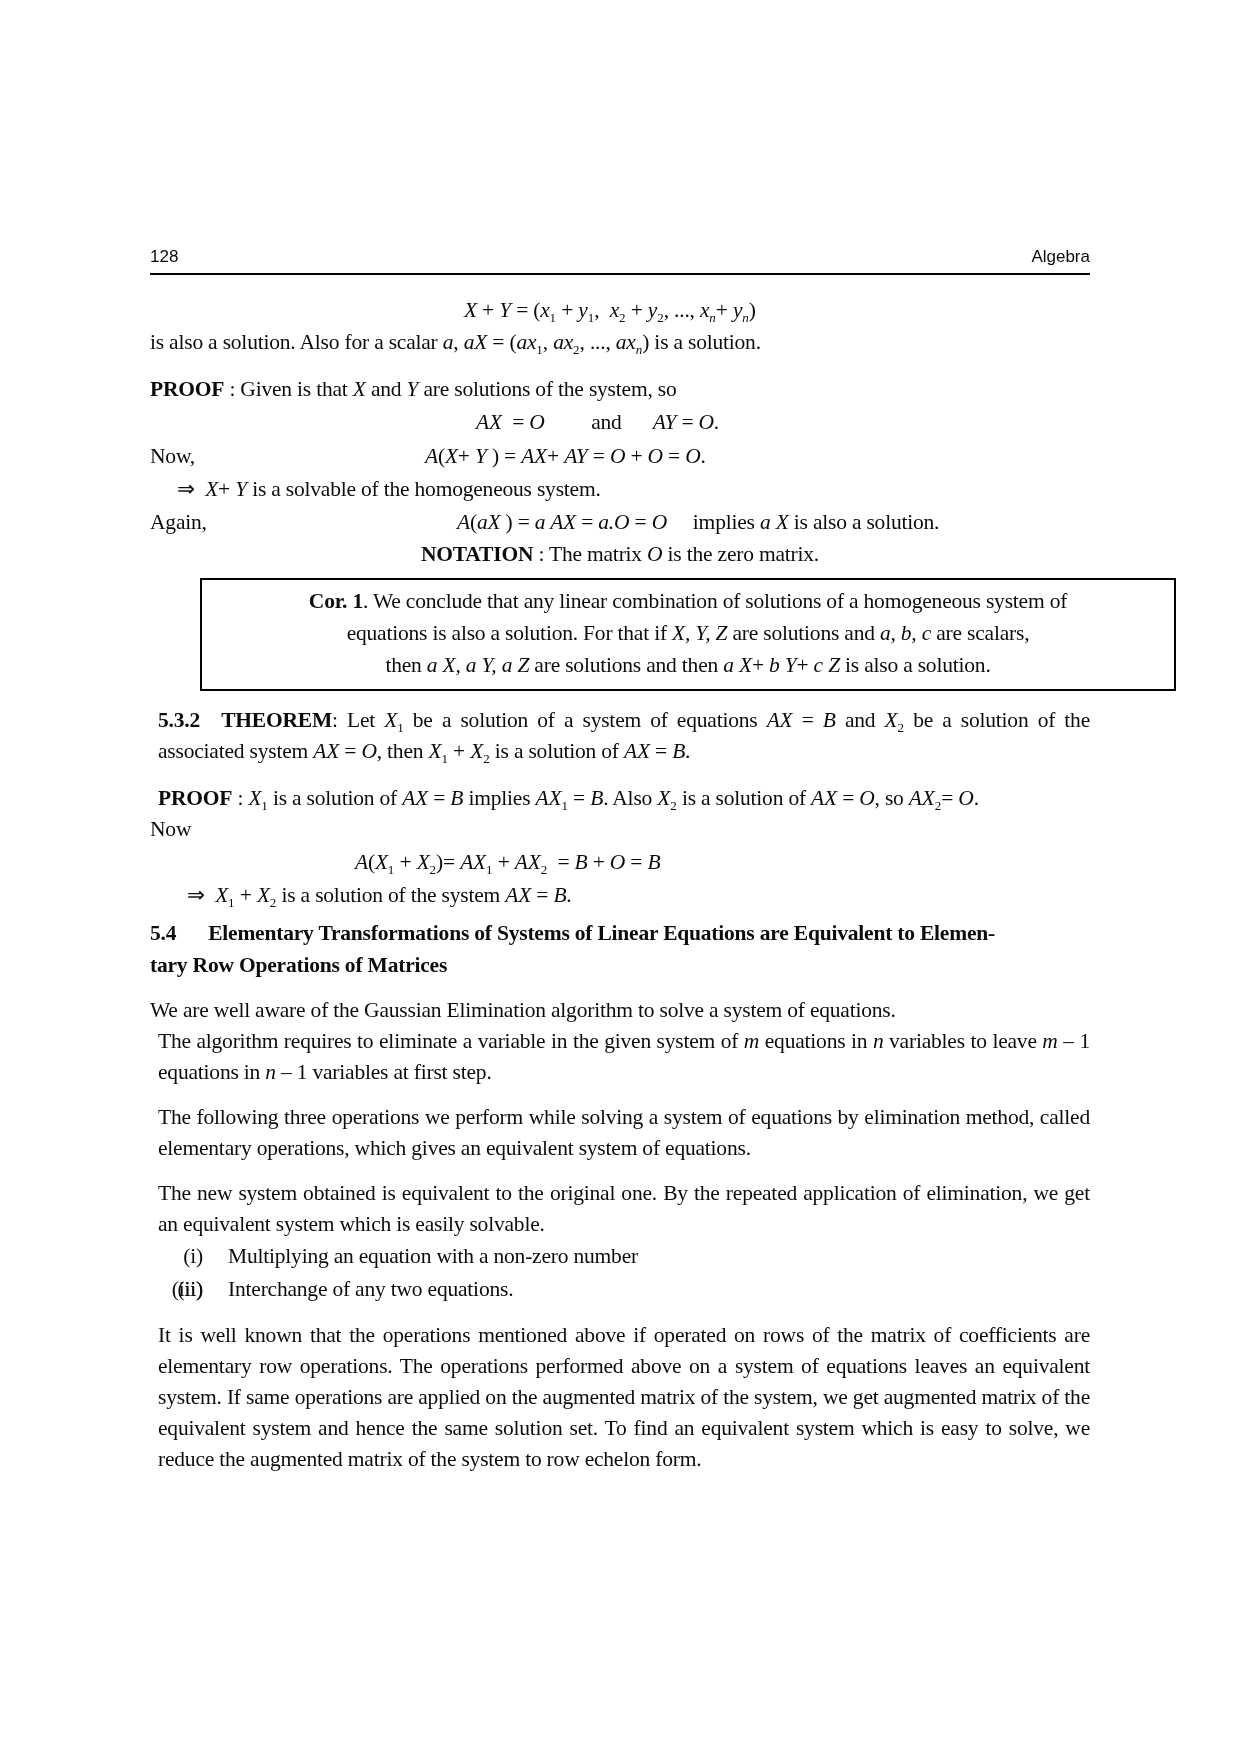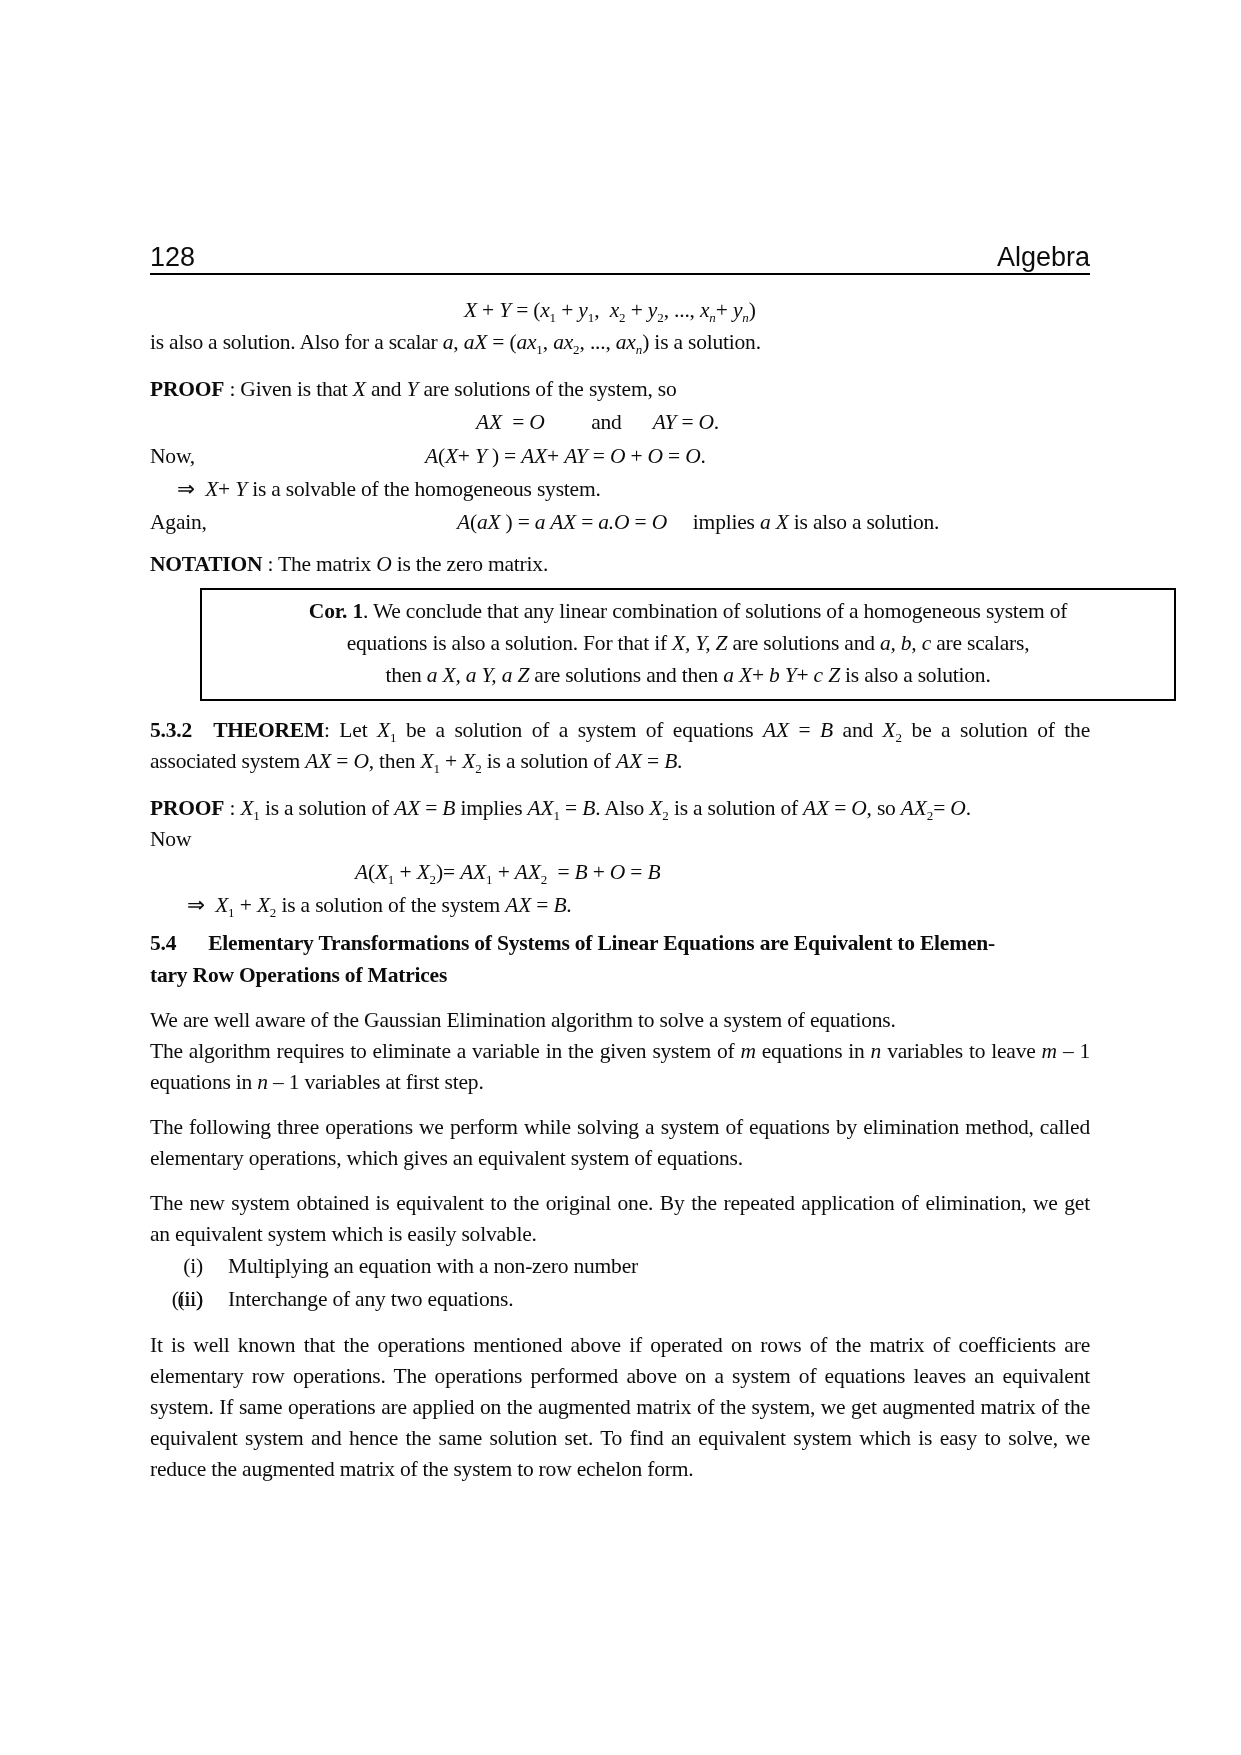--- a/index.html
+++ b/index.html
@@ -4,34 +4,34 @@
 <style>
   html,body{margin:0;padding:0;}
   body{
     width:1241px;height:1755px;background:#ffffff;position:relative;
     font-family:"Liberation Serif", serif;color:#0c0c0c;
     font-size:21.5px;line-height:31px;letter-spacing:-0.2px;
   }
   .sheet{position:absolute;left:150px;top:246px;width:940px;}
   .hdr{
     display:flex;justify-content:space-between;align-items:flex-end;
-    font-family:"Liberation Sans", sans-serif;font-size:27px;line-height:22px;
+    font-family:"Liberation Sans", sans-serif;font-size:17px;line-height:22px;
     padding-bottom:5px;border-bottom:2px solid #000;letter-spacing:0;
   }
   .b{font-weight:bold;}
   .i{font-style:italic;}
   sub{font-size:13px;line-height:0;vertical-align:-5px;letter-spacing:0;}
   sub.i{font-style:italic;}
-  .just{text-align:justify;}
+  .just{text-align:justify;margin-left:8px;}
   .eq{line-height:34px;white-space:nowrap;}
   .row{position:relative;line-height:34px;white-space:nowrap;}
   .row .lbl{position:absolute;left:0;top:0;}
   .row .eqtext{display:inline-block;}
   .implies{line-height:32px;}
-  .mt10{margin-top:10px;} .mt14{margin-top:14px;} .mt16{margin-top:16px;}
+  .mt10{text-align:center;} .mt14{margin-top:14px;} .mt16{margin-top:16px;}
   .box{
     margin:8px 0 0 50px;width:976px;box-sizing:border-box;
     border:2px solid #000;padding:5px 10px 8px;text-align:center;line-height:32px;
   }
   .h54{font-weight:bold;line-height:32px;margin-top:6px;}
   .li{position:relative;padding-left:78px;line-height:33px;}
   .li .mk{position:absolute;left:0;top:0;width:53px;text-align:right;}
 </style>
 </head>
 <body>

